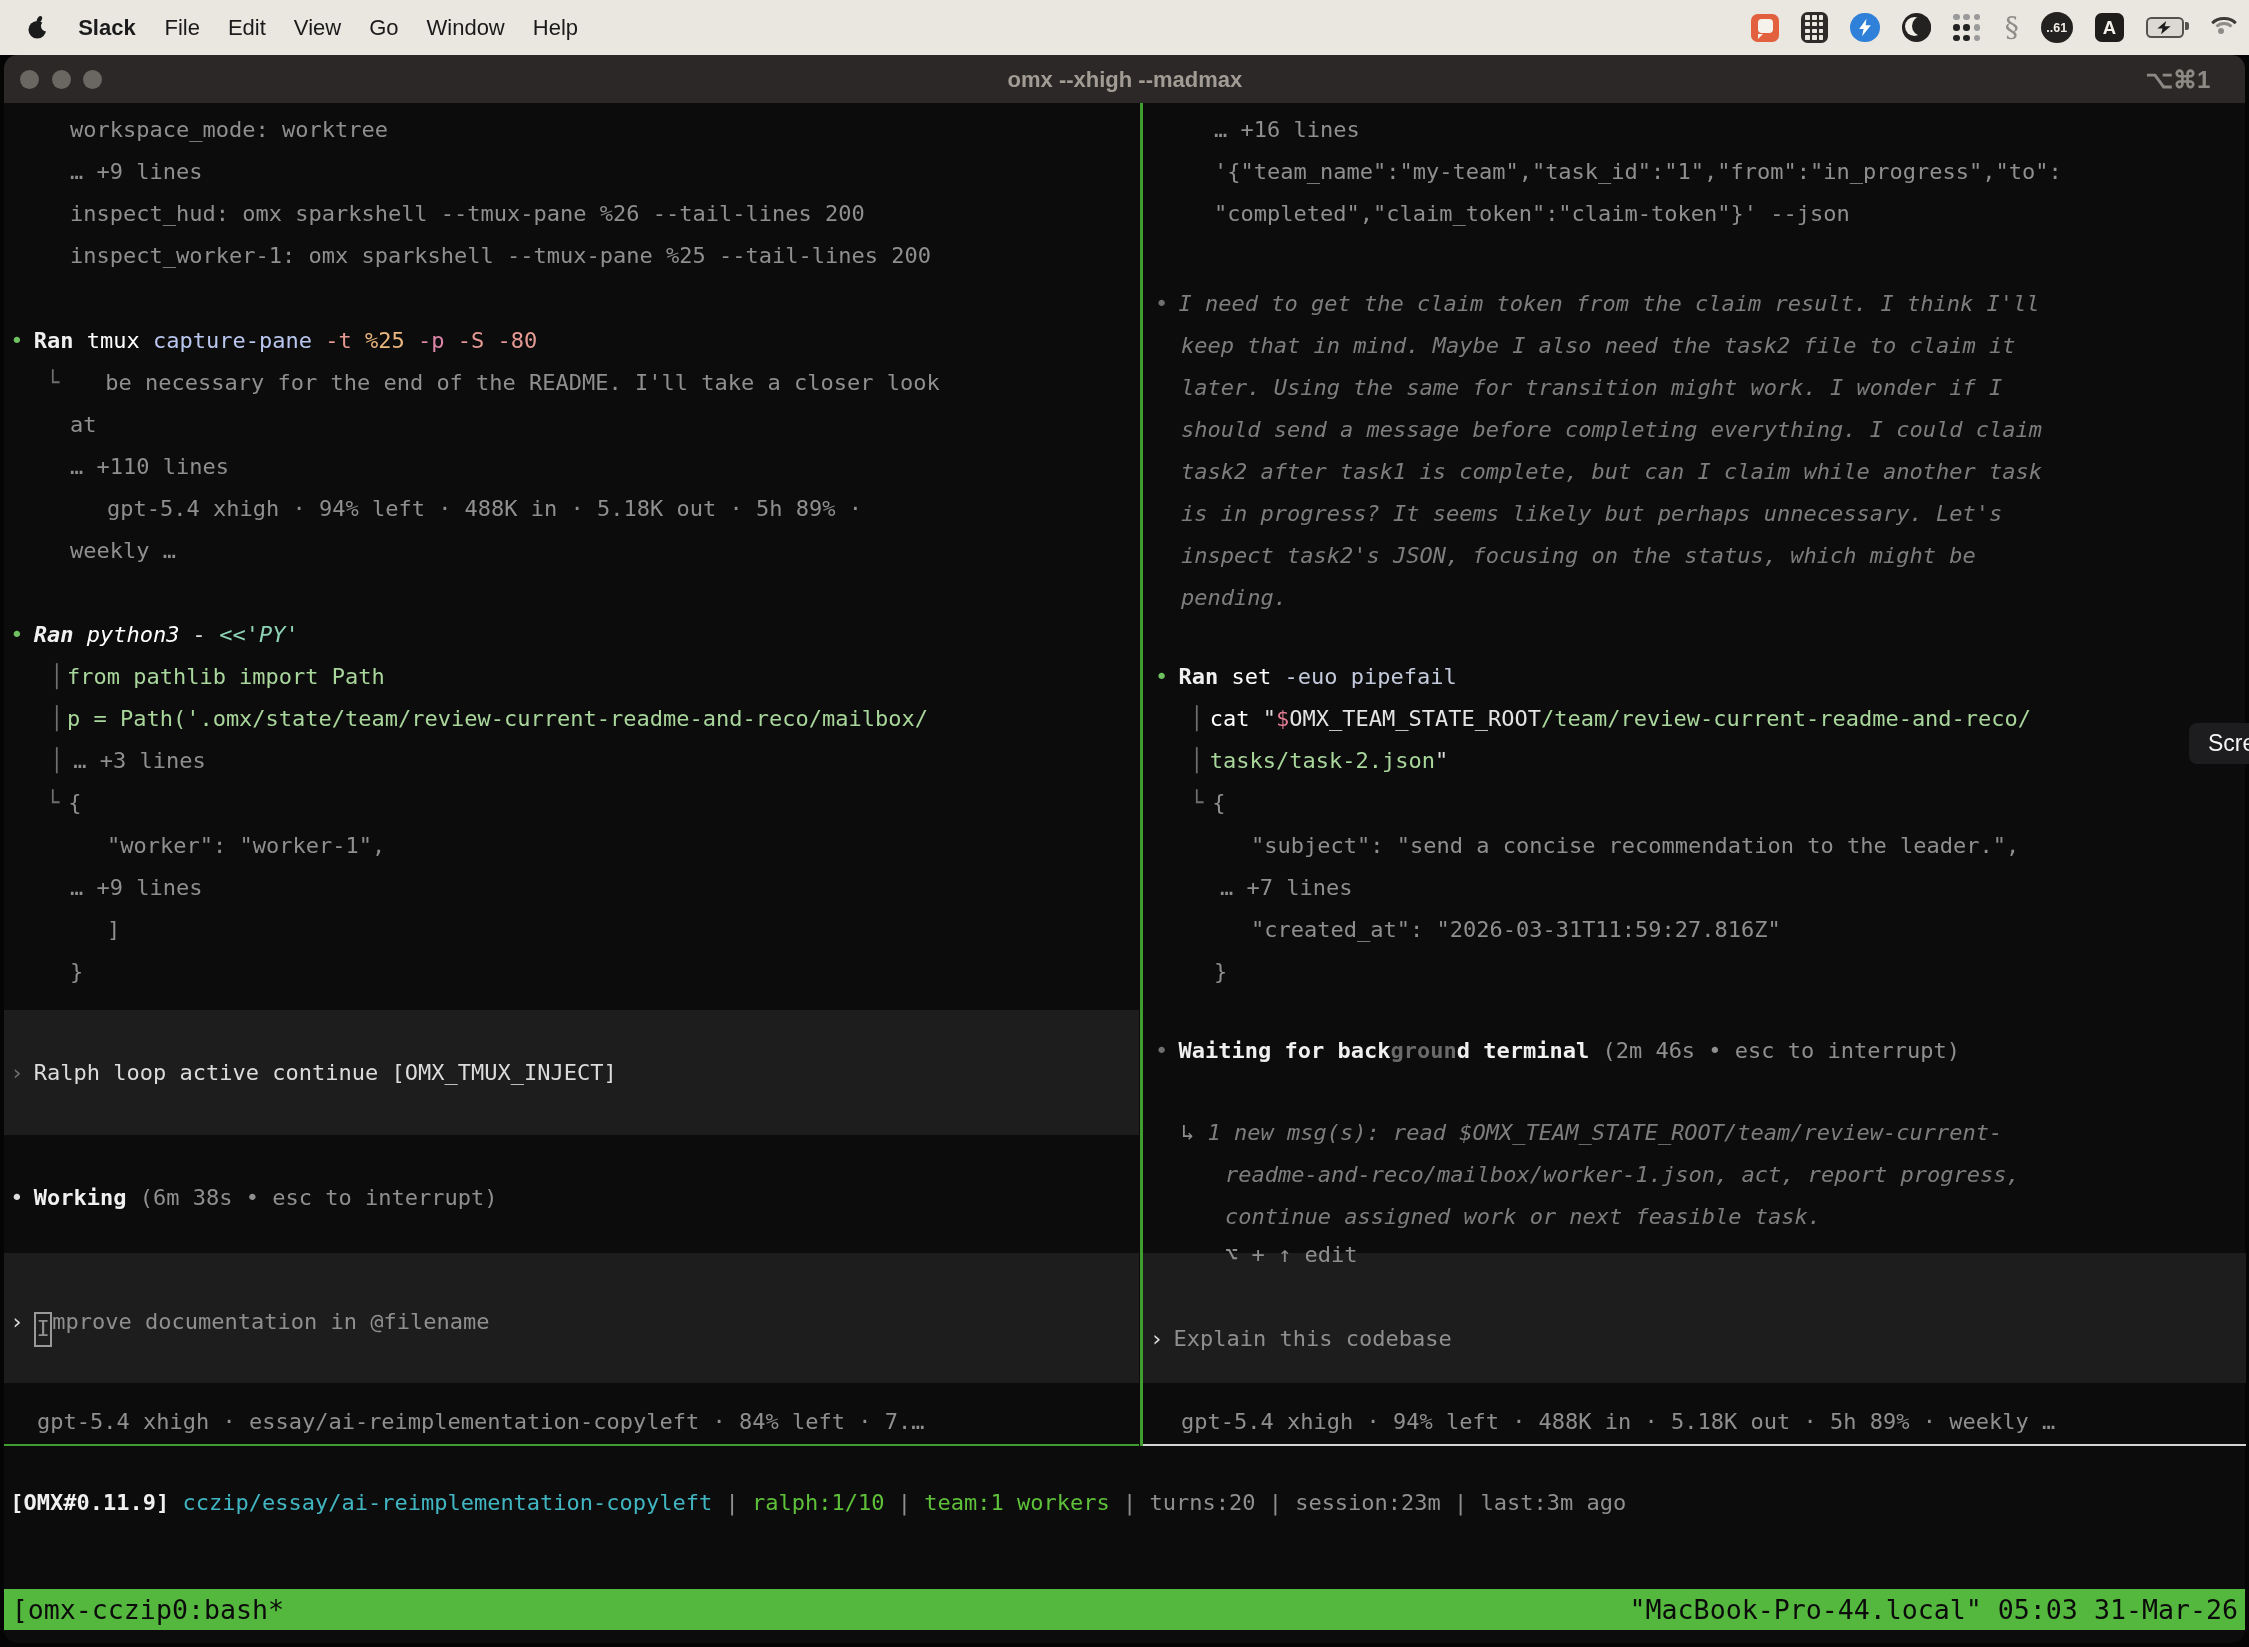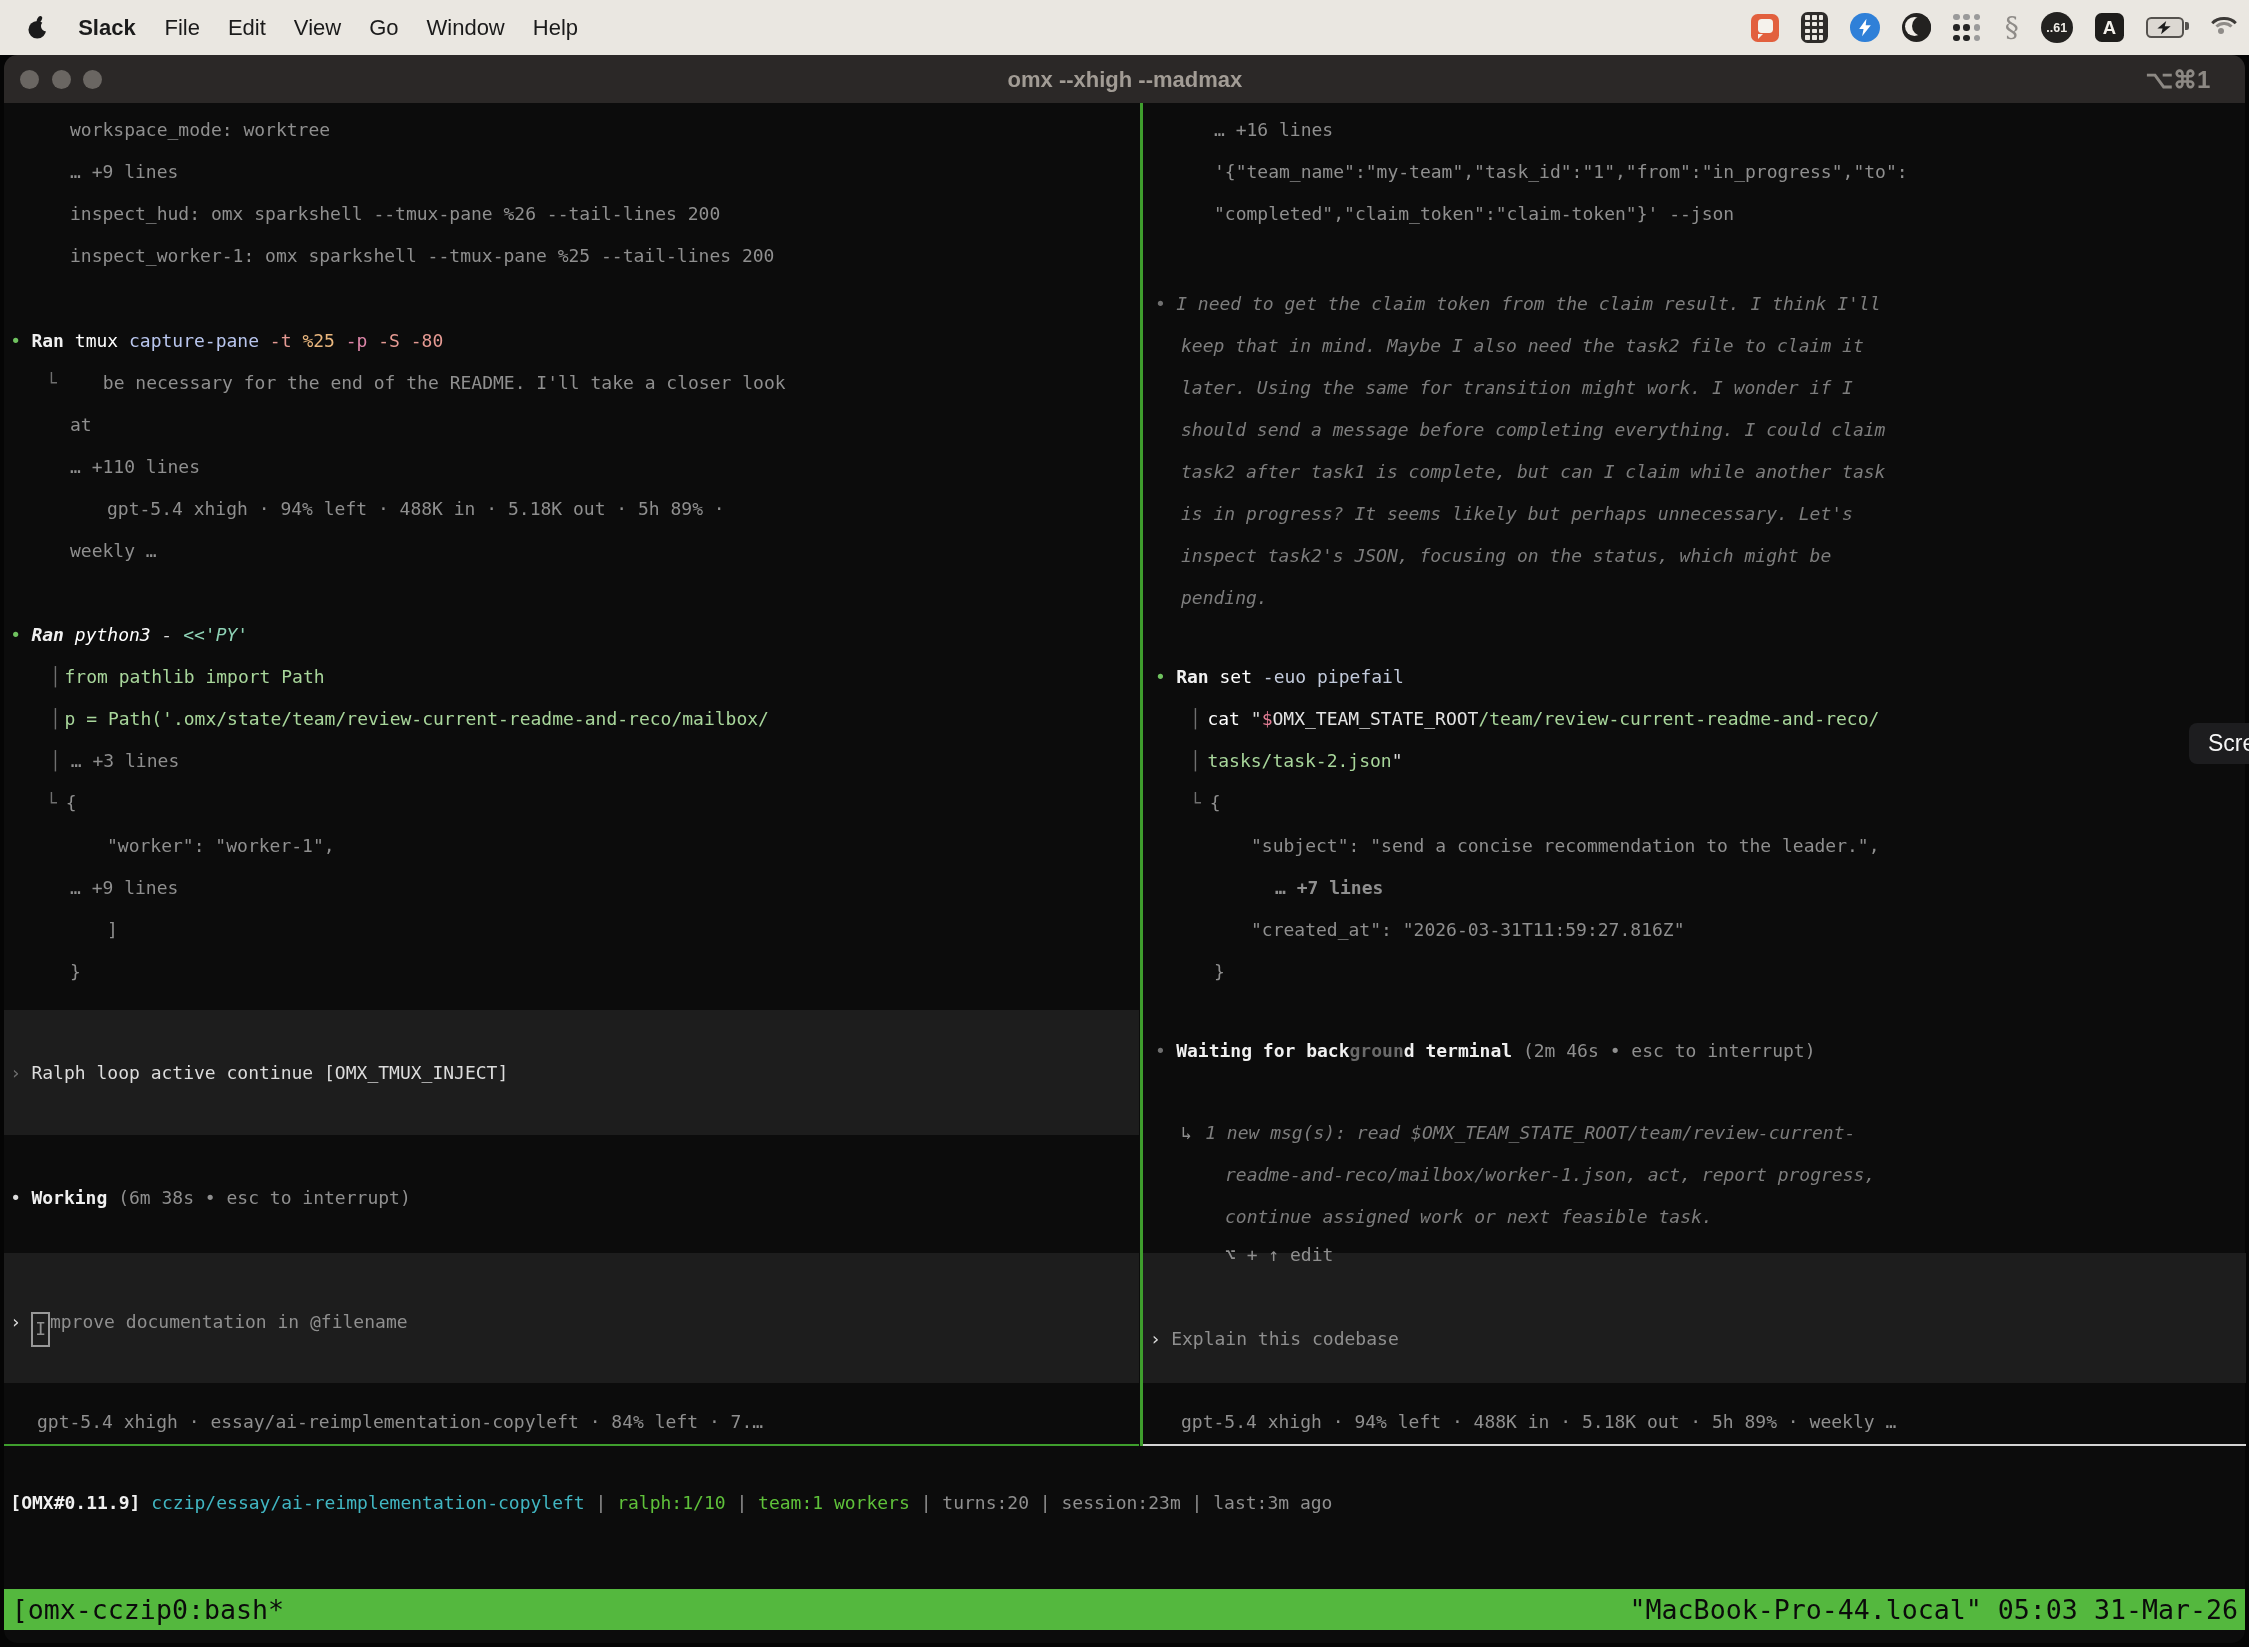--- a/index.html
+++ b/index.html
@@ -47,21 +47,21 @@
   .traffic i{width:19px;height:19px;border-radius:50%;background:#6a6662;}
   .win-title{position:absolute;left:50%;transform:translateX(-50%);color:#a29c95;font-size:22px;
       font-weight:600;font-family:"Liberation Sans",sans-serif;}
   .win-shortcut{position:absolute;right:35px;color:#8d8984;font-size:24px;font-weight:700;
       font-family:"Liberation Sans",sans-serif;}
   .termbg{position:absolute;left:4.4px;top:103px;width:2241px;height:1540px;background:#0c0c0c;
       border-radius:0 0 13.3px 13.3px;}
 
   
   .band{position:absolute;background:#1d1d1d;}
-  .tline{position:absolute;height:42px;line-height:42px;font-size:18px;white-space:pre;}
+  .tline{position:absolute;height:42px;line-height:42px;font-size:22px;white-space:pre;}
   .vline{position:absolute;background:#3f9e2d;}
   .hline-green{position:absolute;background:#3f9e2d;}
   .hline-gray{position:absolute;background:#d4d4d4;}
 
   .c-gray{color:#8f8f8f}.c-dim{color:#6f6f6f}.c-dimb{color:#6a6a6a;font-weight:bold}
   .c-white{color:#dcdcdc}.c-whiteb{color:#f0f0f0;font-weight:bold}
   .c-bullet{color:#6fc25f}.c-blue{color:#ffffff}.c-peri{color:#b9c6ee}
   .c-salmon{color:#e59a93}.c-pink{color:#de86a8}.c-orange{color:#eab77e}
   .c-teal{color:#8fd3b6}.c-code{color:#a8d69b}
   .c-italic{color:#7d7d7d;font-style:italic}
@@ -201,21 +201,21 @@
     <div class="tline" style="left: 1181px; top: 409px;"><span class="c-italic">should send a message before completing everything. I could claim</span></div>
     <div class="tline" style="left: 1181px; top: 451px;"><span class="c-italic">task2 after task1 is complete, but can I claim while another task</span></div>
     <div class="tline" style="left: 1181px; top: 493px;"><span class="c-italic">is in progress? It seems likely but perhaps unnecessary. Let's</span></div>
     <div class="tline" style="left: 1181px; top: 535px;"><span class="c-italic">inspect task2's JSON, focusing on the status, which might be</span></div>
     <div class="tline" style="left: 1181px; top: 577px;"><span class="c-italic">pending.</span></div>
     <div class="tline" style="left: 1155px; top: 656px;"><span class="c-bullet">•</span><span class="c-whiteb" style="margin-left: 10.3px;">Ran</span><span class="c-blue"> set</span><span class="c-grayblue"> -euo pipefail</span></div>
     <div class="tline" style="left: 1190px; top: 698px;"><span class="c-dim">│</span><span class="c-blue" style="margin-left: 6.6px;">cat</span><span class="c-white"> "</span><span class="c-dollar">$</span><span class="c-nearwhite">OMX_TEAM_STATE_ROOT</span><span class="c-code">/team/review-current-readme-and-reco/</span></div>
     <div class="tline" style="left: 1190px; top: 740px;"><span class="c-dim">│</span><span class="c-code" style="margin-left: 6.6px;">tasks/task-2.json</span><span class="c-white">"</span></div>
     <div class="tline" style="left: 1190px; top: 782px;"><span class="c-dim">└</span><span class="c-gray" style="margin-left: 8.9px;">{</span></div>
     <div class="tline" style="left: 1251px; top: 825px;"><span class="c-gray">"subject": "send a concise recommendation to the leader.",</span></div>
-    <div class="tline" style="left: 1275px; top: 867px; font-weight: bold;"><span class="c-gray">… +7 lines</span></div>
+    <div class="tline" style="left: 1220px; top: 867px;"><span class="c-gray">… +7 lines</span></div>
     <div class="tline" style="left: 1251px; top: 909px;"><span class="c-gray">"created_at": "2026-03-31T11:59:27.816Z"</span></div>
     <div class="tline" style="left: 1214px; top: 951px;"><span class="c-gray">}</span></div>
     <div class="tline" style="left: 1155px; top: 1030px;"><span class="c-dim">•</span><span class="c-whiteb" style="margin-left: 10.3px;">Waiting for back</span><span class="c-dimb">groun</span><span class="c-whiteb">d terminal</span><span class="c-gray"> (2m 46s • esc to interrupt)</span></div>
     <div class="tline" style="left: 1181px; top: 1112px;"><span class="c-gray">↳</span><span class="c-italic" style="margin-left: 13.3px;">1 new msg(s): read $OMX_TEAM_STATE_ROOT/team/review-current-</span></div>
     <div class="tline" style="left: 1225px; top: 1154px;"><span class="c-italic">readme-and-reco/mailbox/worker-1.json, act, report progress,</span></div>
     <div class="tline" style="left: 1225px; top: 1196px;"><span class="c-italic">continue assigned work or next feasible task.</span></div>
     <div class="tline" style="left: 1225px; top: 1234px;"><span class="c-gray">⌥ + ↑ edit</span></div>
     <div class="tline" style="left: 1150px; top: 1318px;"><span class="c-white">›</span><span class="c-gray" style="margin-left: 10.3px;">Explain this codebase</span></div>
     <div class="tline" style="left: 1181px; top: 1401px;"><span class="c-gray">gpt-5.4 xhigh · 94% left · 488K in · 5.18K out · 5h 89% · weekly …</span></div>
     <div class="tline" style="left: 10.3px; top: 1482px;"><span class="c-whiteb">[OMX#0.11.9]</span><span class="c-cyan"> cczip/essay/ai-reimplementation-copyleft</span><span class="c-gray"> | </span><span class="c-sgreen">ralph:1/10</span><span class="c-gray"> | </span><span class="c-sgreen">team:1 workers</span><span class="c-gray"> | turns:20 | session:23m | last:3m ago</span></div>

